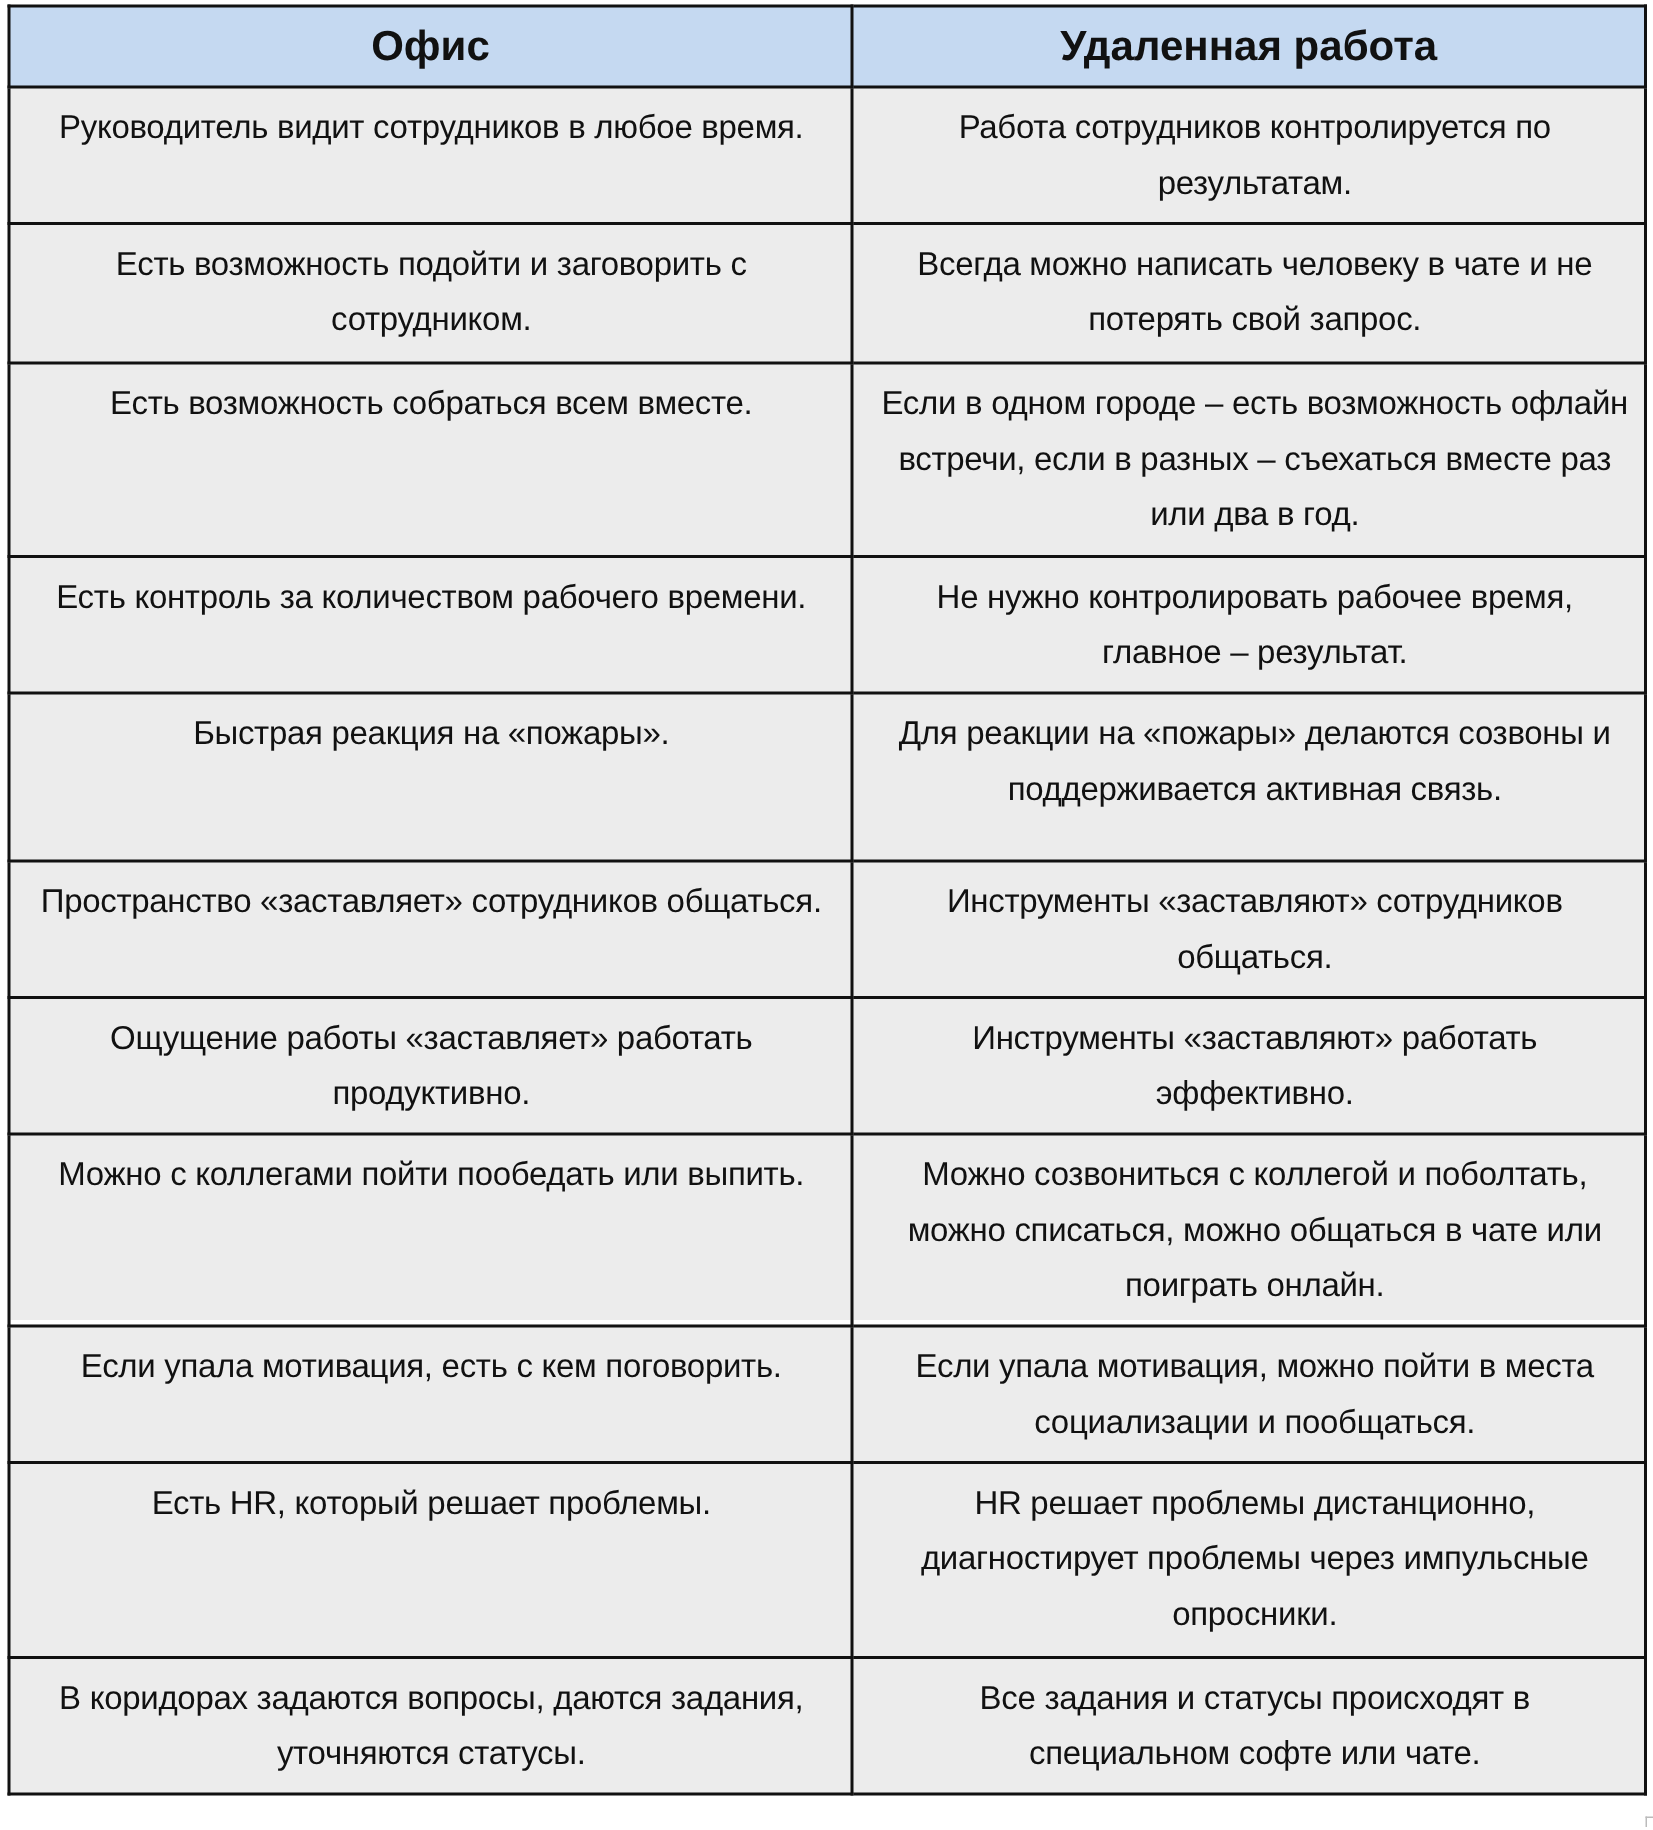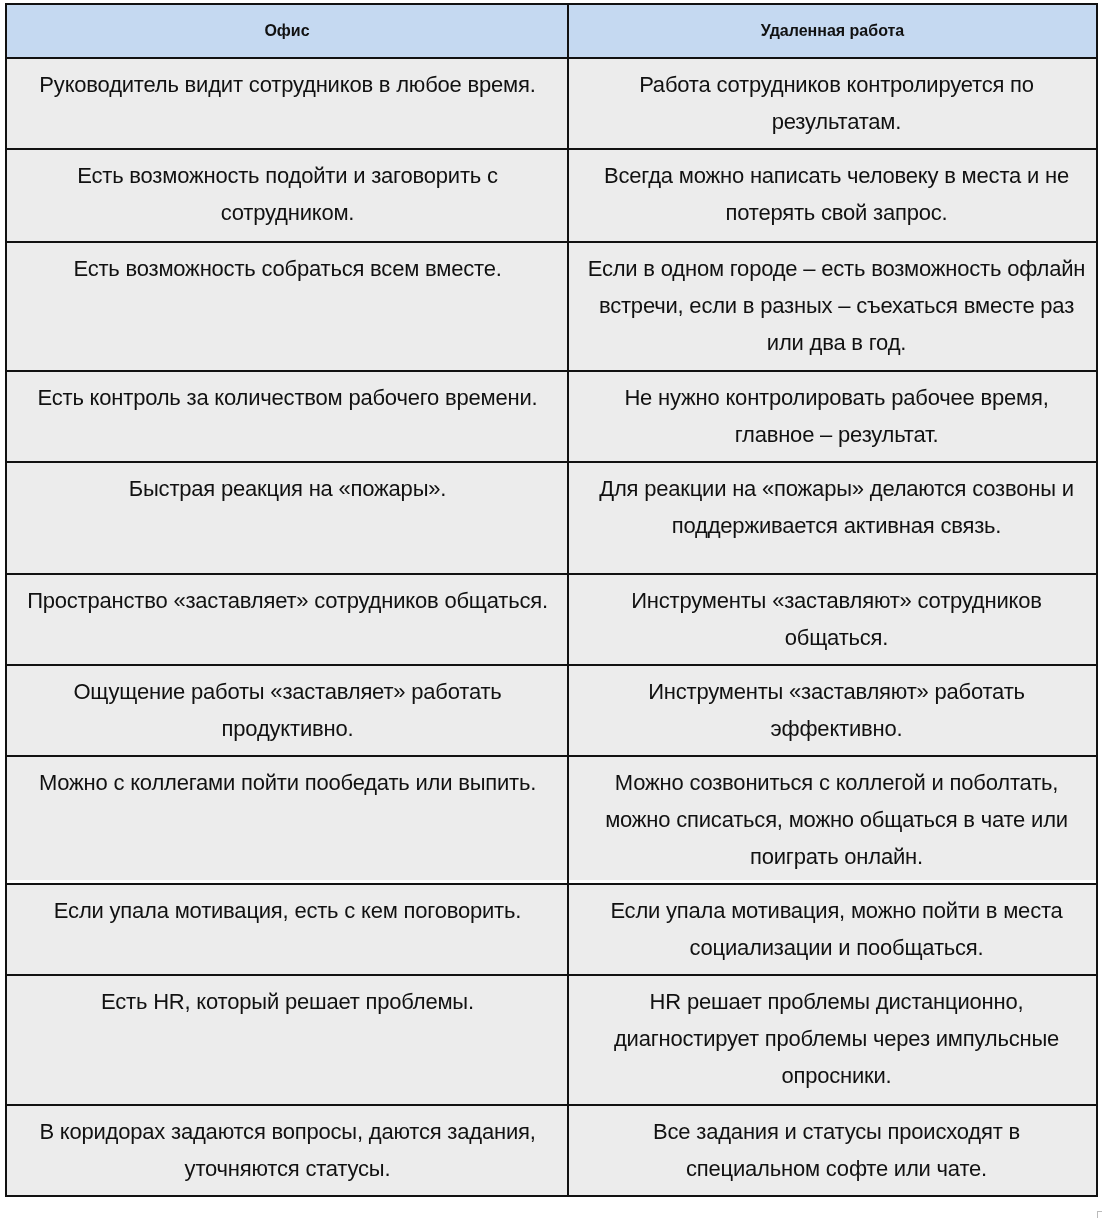--- a/index.html
+++ b/index.html
@@ -30,21 +30,21 @@
     th, td {
       border: 2px solid #111111;
       vertical-align: top;
       text-align: center;
       padding: 0;
     }
     th {
       background: #c5d9f1;
       height: 52px;
       font-weight: bold;
-      font-size: 16px;
+      font-size: 28px;
       text-align: center;
       vertical-align: middle;
     }
     td {
       background: #ececec;
       font-size: 22px;
       line-height: 37px;
       padding: 7px 16px 8px 17px;
       letter-spacing: -0.2px;
     }
@@ -77,21 +77,21 @@
         <th>Удаленная работа</th>
       </tr>
     </thead>
     <tbody>
       <tr style="height:91px">
         <td>Руководитель видит сотрудников в любое время.</td>
         <td class="c2cell">Работа сотрудников контролируется по результатам.</td>
       </tr>
       <tr style="height:93px">
         <td>Есть возможность подойти и заговорить с сотрудником.</td>
-        <td class="c2cell">Всегда можно написать человеку в места и не потерять свой запрос.</td>
+        <td class="c2cell">Всегда можно написать человеку в чате и не потерять свой запрос.</td>
       </tr>
       <tr style="height:129px">
         <td>Есть возможность собраться всем вместе.</td>
         <td class="c2cell">Если в одном городе – есть возможность офлайн встречи, если в разных – съехаться вместе раз или два в год.</td>
       </tr>
       <tr style="height:91px">
         <td>Есть контроль за количеством рабочего времени.</td>
         <td class="c2cell">Не нужно контролировать рабочее время, главное – результат.</td>
       </tr>
       <tr style="height:112px">

